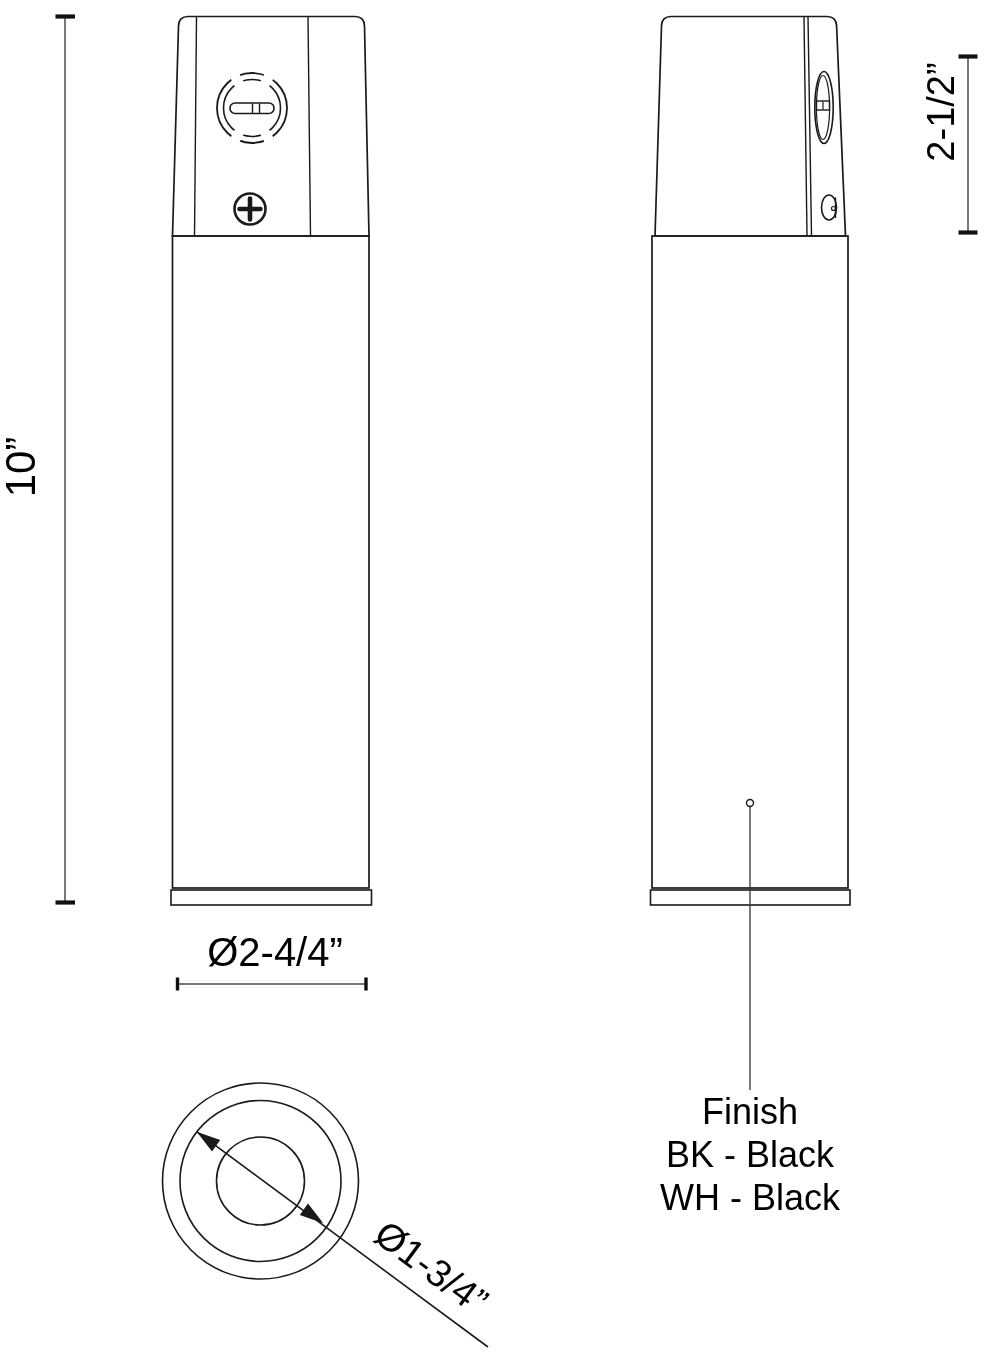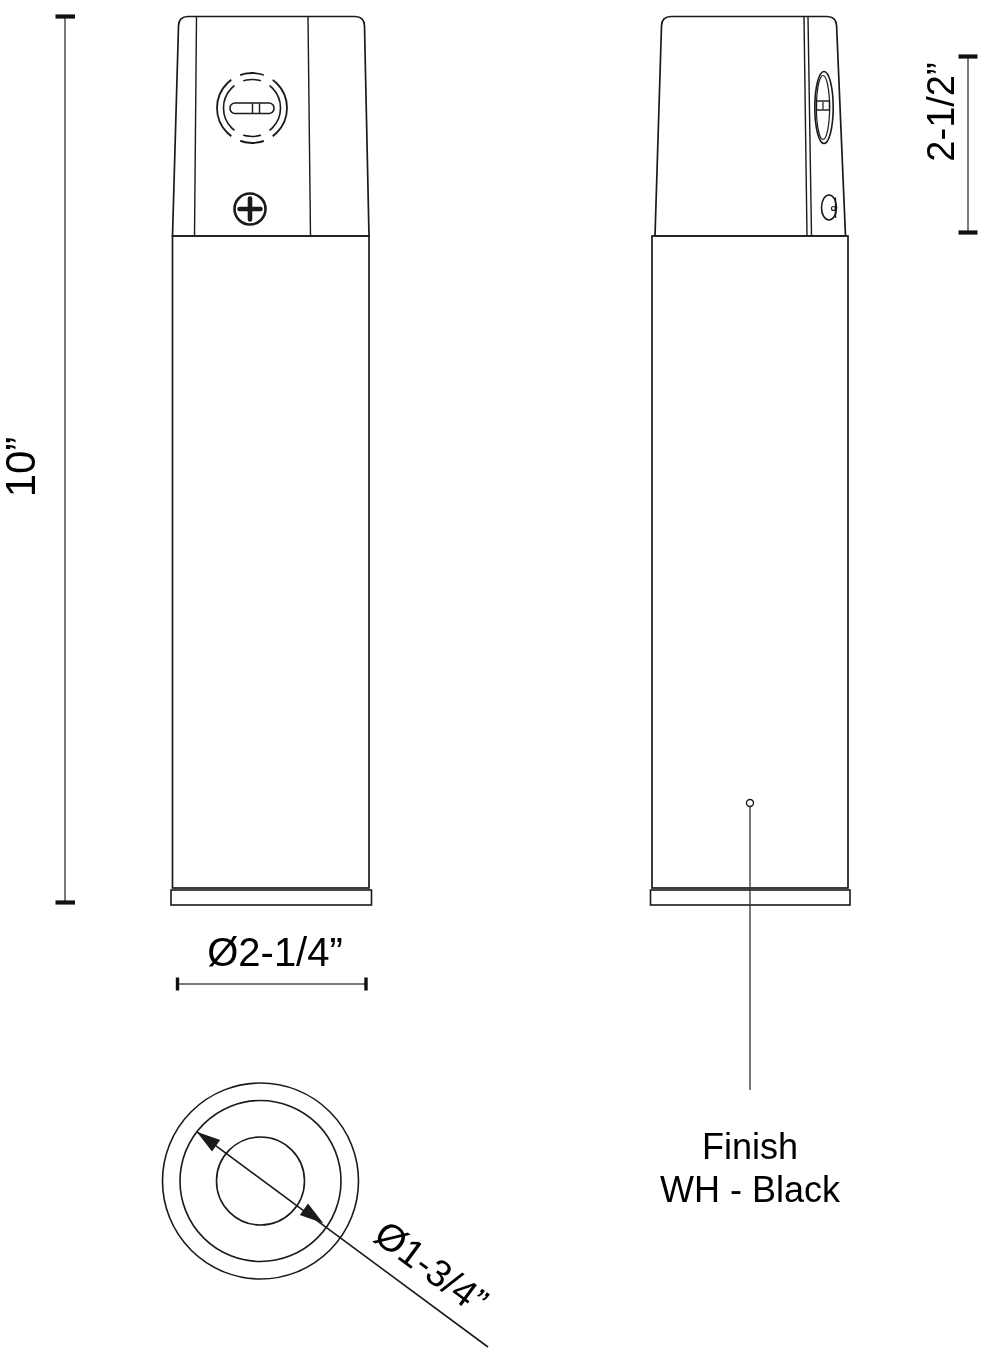--- a/index.html
+++ b/index.html
@@ -129,25 +129,26 @@
 
 <div class="label" style="left:21px;top:467px">
   <span class="rot-ccw fs42">10”</span>
 </div>
 
 <div class="label" style="left:941px;top:112px">
   <span class="rot-ccw fs38">2-1/2”</span>
 </div>
 
 <div class="label" style="left:275px;top:952px">
-  <span class="fs40">Ø2-1/4”</span>
+  <span class="fs40">Ø2-4/4”</span>
 </div>
 
 <div class="label" style="left:431px;top:1268px">
   <span class="rot-diag fs38">Ø1-3/4”</span>
 </div>
 
-<div class="finish-block" style="left:750px;top:1125px">
+<div class="finish-block" style="left:750px;top:1090px">
   <div class="inner">
     <div>Finish</div>
+    <div>BK - Black</div>
     <div>WH - Black</div>
   </div>
 </div>
 
 </body></html>

